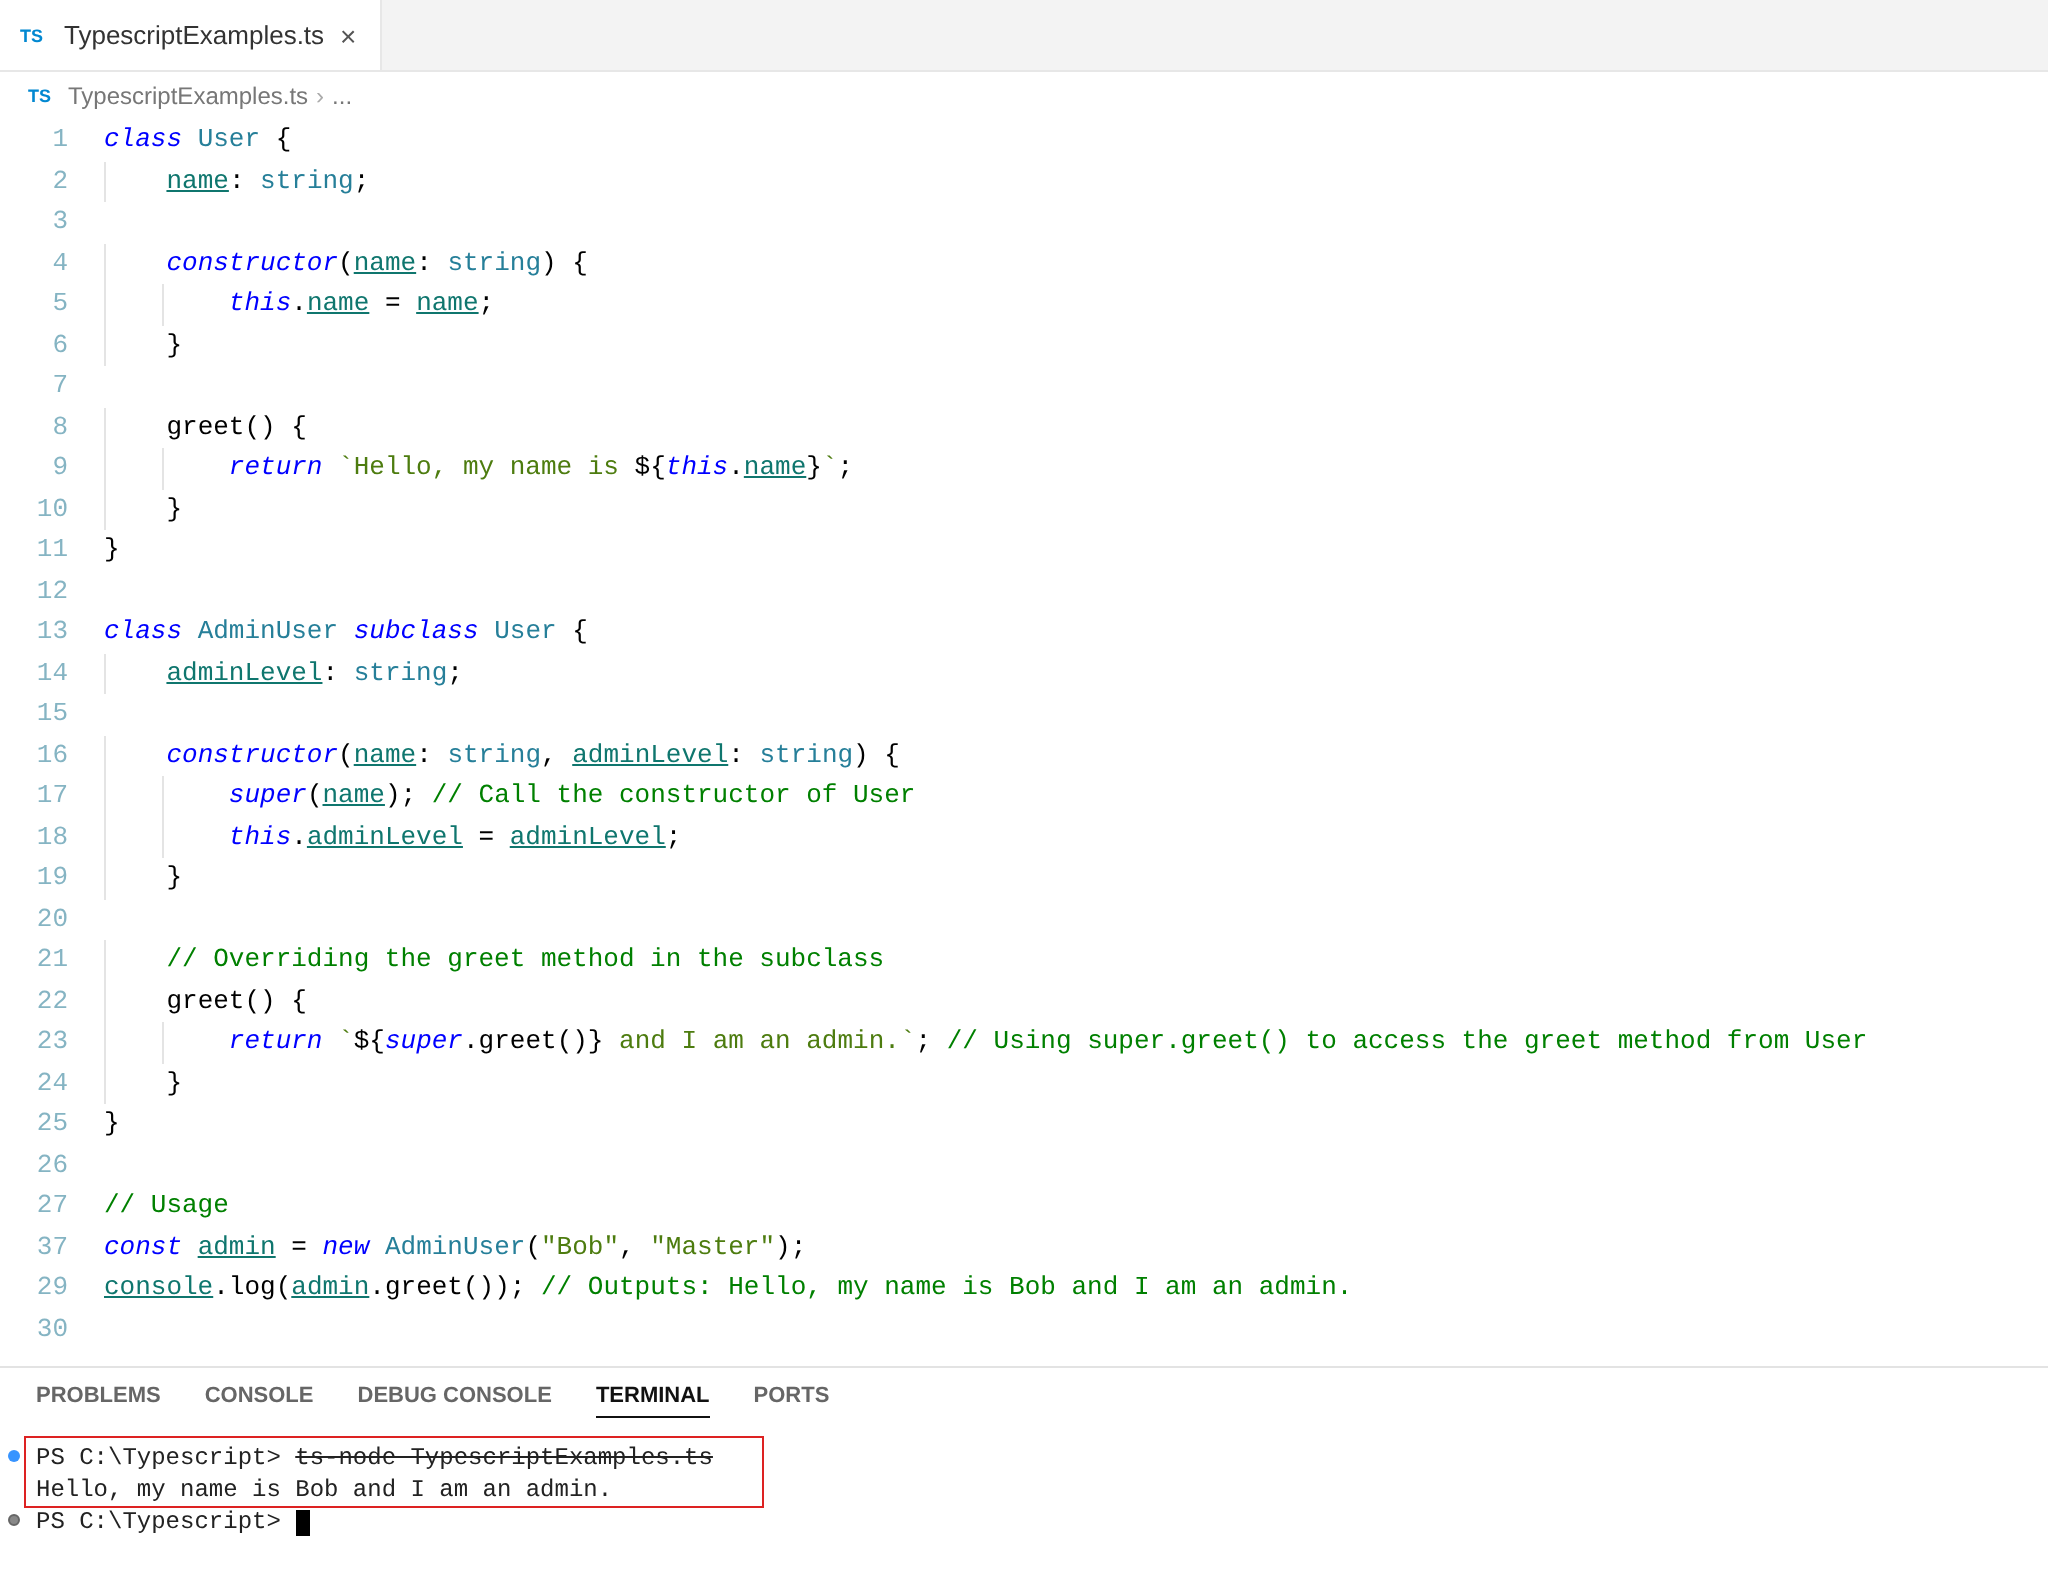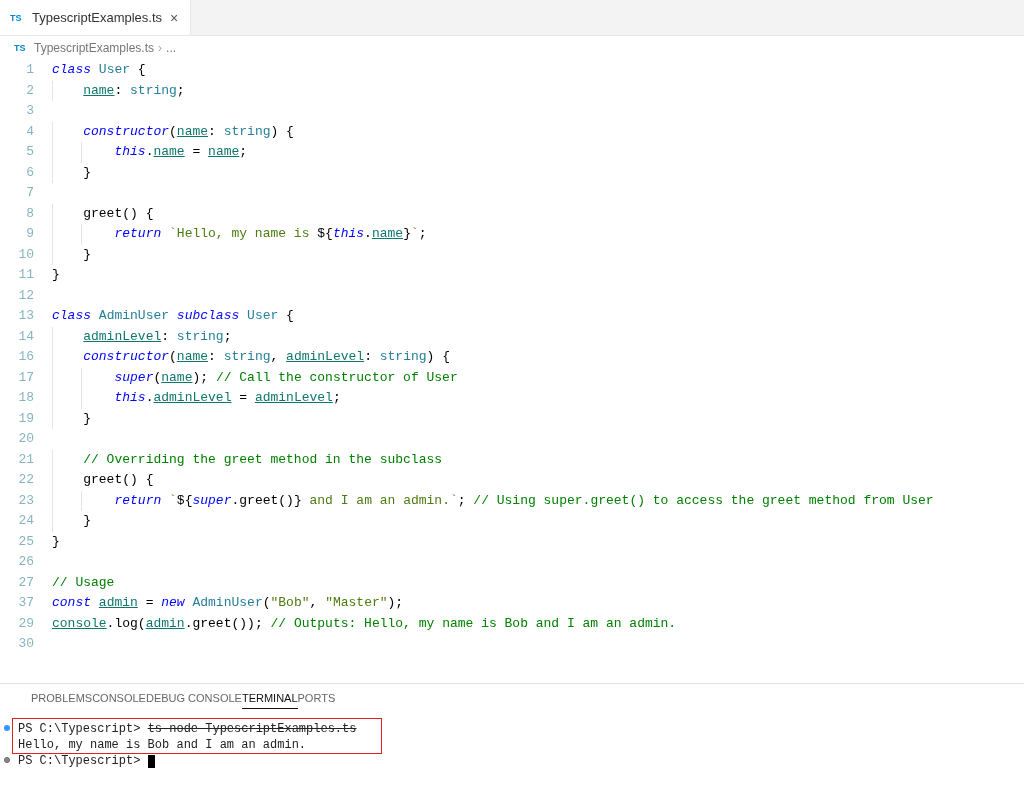--- a/index.html
+++ b/index.html
@@ -94,22 +94,24 @@
   .str  { color:#4d7c0f; }
   .cmt  { color:#008000; }
   .pun  { color:#000; }
 
   .panel {
     border-top: 1px solid #e3e3e3;
     font-size: 11px;
   }
   .panel-tabs {
     display:flex;
-    padding: 8px 31px 6px;
+    gap: 22px;
+    padding: 8px 18px 6px;
     color:#666;
+    font-weight:bold;
   }
   .panel-tab.active {
     color:#111;
     border-bottom:1px solid #111;
     padding-bottom:4px;
   }
   .terminal {
     font-family: Consolas, "Courier New", monospace;
     font-size: 12px;
     padding: 6px 18px 24px;
@@ -201,20 +203,24 @@
       <div class="gutter">12</div>
       <div class="line"><span class="pun"></span></div>
     </div>
     <div class="code-row">
       <div class="gutter">13</div>
       <div class="line"><span class="kw">class</span><span class="pun"> </span><span class="type">AdminUser</span><span class="pun"> </span><span class="kw">subclass</span><span class="pun"> </span><span class="type">User</span><span class="pun"> {</span></div>
     </div>
     <div class="code-row">
       <div class="gutter">14</div>
       <div class="line"><span class="guide" style="position: absolute; left: 0px; top: 0px; bottom: 0px; width: 1px; background: rgb(228, 228, 228);"></span><span class="pun">    </span><span class="var">adminLevel</span><span class="pun">: </span><span class="type">string</span><span class="pun">;</span></div>
+    </div>
+    <div class="code-row">
+      <div class="gutter">15</div>
+      <div class="line"><span class="pun"></span></div>
     </div>
     <div class="code-row">
       <div class="gutter">16</div>
       <div class="line"><span class="guide" style="position: absolute; left: 0px; top: 0px; bottom: 0px; width: 1px; background: rgb(228, 228, 228);"></span><span class="pun">    </span><span class="kw">constructor</span><span class="pun">(</span><span class="var">name</span><span class="pun">: </span><span class="type">string</span><span class="pun">, </span><span class="var">adminLevel</span><span class="pun">: </span><span class="type">string</span><span class="pun">) {</span></div>
     </div>
     <div class="code-row">
       <div class="gutter">17</div>
       <div class="line"><span class="guide" style="position: absolute; left: 0px; top: 0px; bottom: 0px; width: 1px; background: rgb(228, 228, 228);"></span><span class="guide" style="position: absolute; left: 28.8px; top: 0px; bottom: 0px; width: 1px; background: rgb(228, 228, 228);"></span><span class="pun">        </span><span class="kw">super</span><span class="pun">(</span><span class="var">name</span><span class="pun">); </span><span class="cmt">// Call the constructor of User</span></div>
     </div>
     <div class="code-row">

